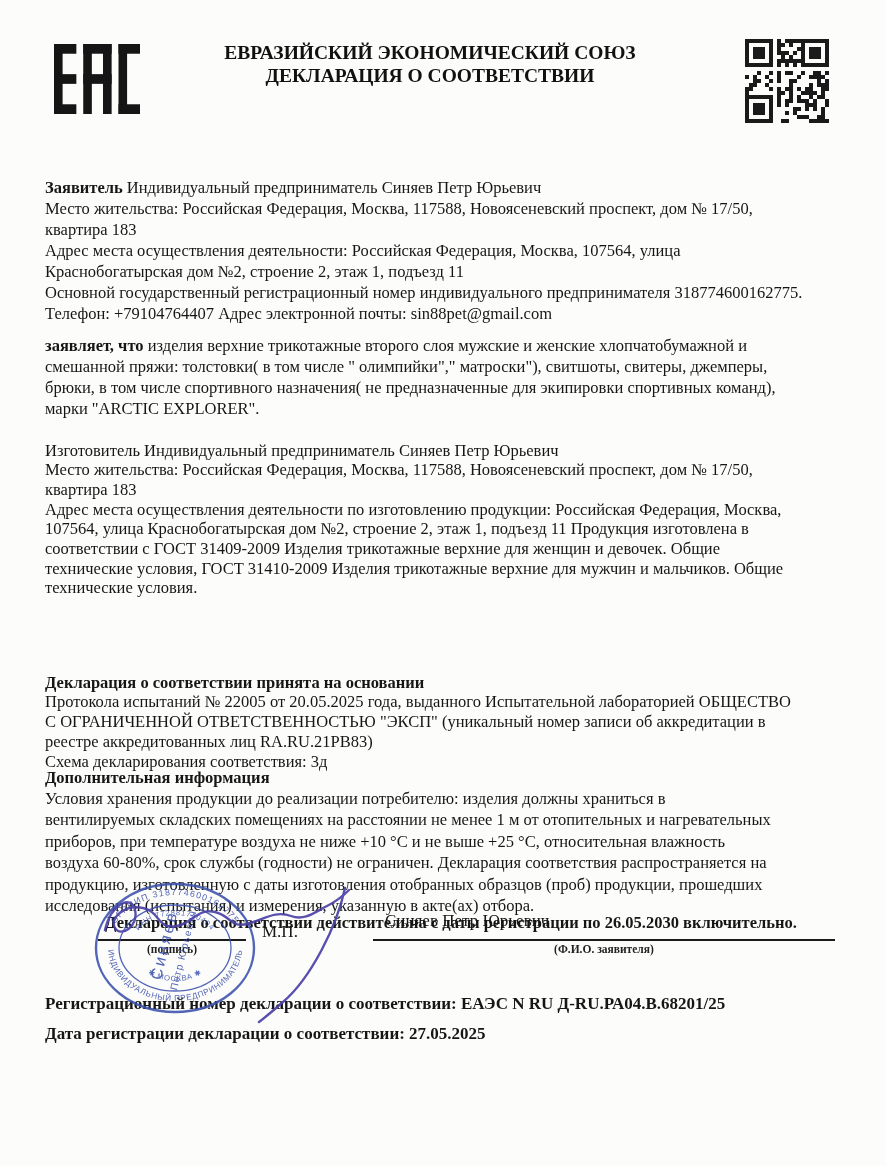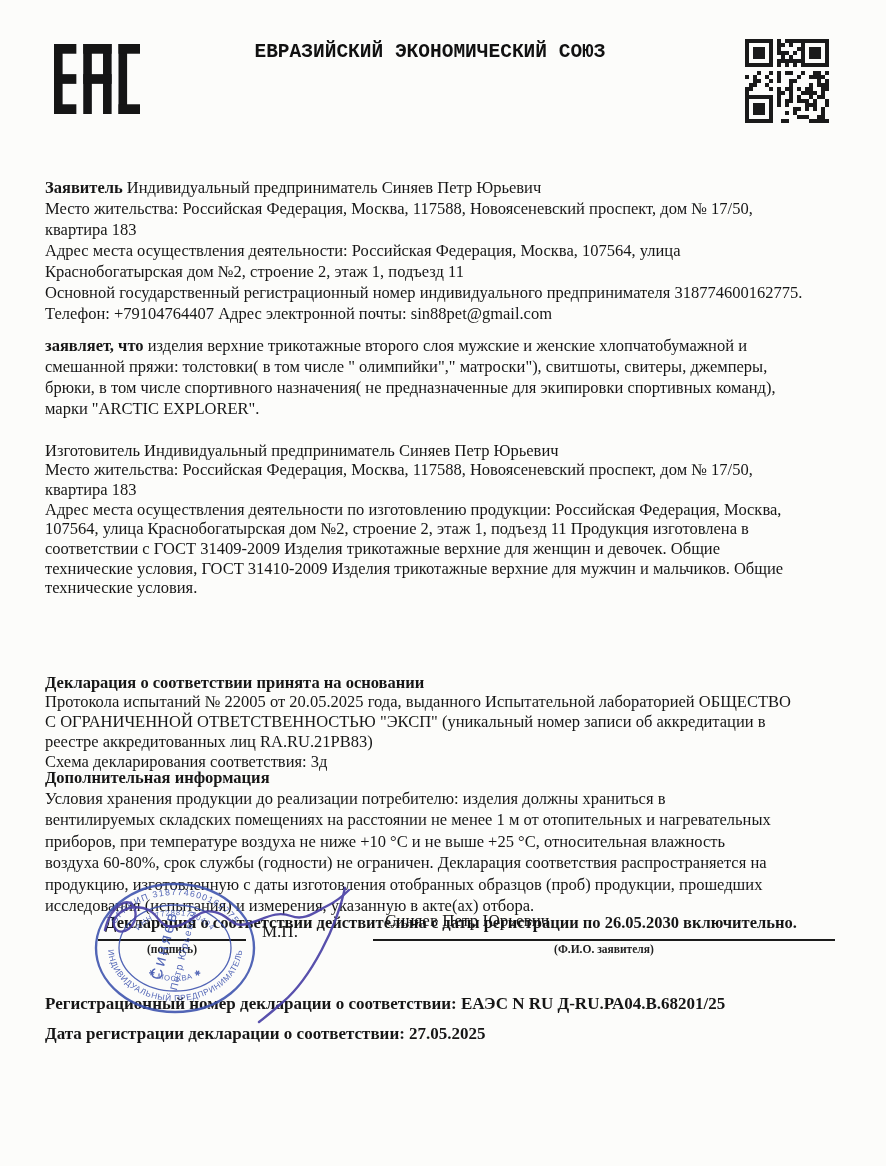--- a/index.html
+++ b/index.html
@@ -9,21 +9,21 @@
     font-family:"Liberation Serif", serif; color:#161616; font-size:16.5px;
   }
   .block{
     position:absolute; left:45px; width:812px;
     line-height:21px;
   }
   .block span{white-space:pre-line;}
   .b{font-weight:bold;text-align:center;}
   .title{
     position:absolute; left:170px; top:41px; width:520px; text-align:center;
-    font-family:Liberation Mono, monospace; font-weight:bold;
+    font-family:Liberation Serif, serif; font-weight:bold;
     font-size:19.5px; line-height:23px; color:#111;
   }
   .smalllabel{
     position:absolute; text-align:center; font-size:11.5px; line-height:13px; color:#222;font-weight:bold;
   }
   .sigline{position:absolute; height:0; border-top:2px solid #1b1b1b;}
   .mp{position:absolute; left:262px; top:922px; font-size:17px;}
   .fio-name{position:absolute; left:385px; top:911px; width:458px; font-size:17px;}
   .bold-line{position:absolute; left:45px; width:812px; font-weight:bold; font-size:17px; line-height:21px;}
   .stamp{position:absolute; left:92px; top:880px; z-index:3; opacity:.88;}
@@ -49,20 +49,21 @@
           <rect x="34" y="31" width="33" height="10"></rect>
         <rect x="75" y="0" width="10" height="72"></rect>
           <rect x="75" y="0" width="25" height="10"></rect>
         <rect x="75" y="62" width="25" height="10"></rect>
       </g>
     </svg>
   </div>
 
   <div class="title">
     <div>ЕВРАЗИЙСКИЙ ЭКОНОМИЧЕСКИЙ СОЮЗ</div>
+    <div>ДЕКЛАРАЦИЯ О СООТВЕТСТВИИ</div>
   </div>
 
   <div class="qr">
     <svg id="qr-svg" width="84" height="84" viewBox="0 0 21 21" shape-rendering="crispEdges" aria-hidden="true">
         <rect x="0" y="0" width="1" height="1" fill="#1a1a1a"></rect>
         <rect x="1" y="0" width="1" height="1" fill="#1a1a1a"></rect>
         <rect x="2" y="0" width="1" height="1" fill="#1a1a1a"></rect>
         <rect x="3" y="0" width="1" height="1" fill="#1a1a1a"></rect>
         <rect x="4" y="0" width="1" height="1" fill="#1a1a1a"></rect>
         <rect x="5" y="0" width="1" height="1" fill="#1a1a1a"></rect>

